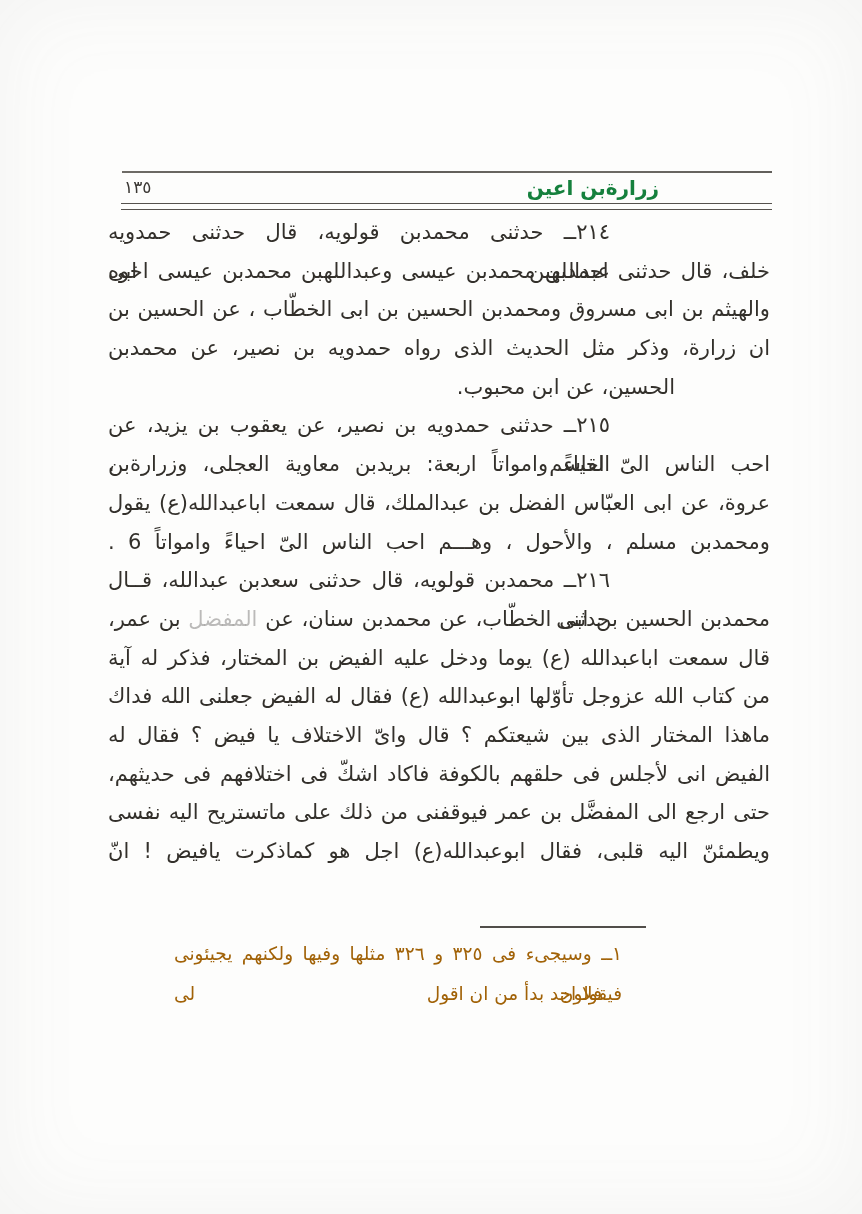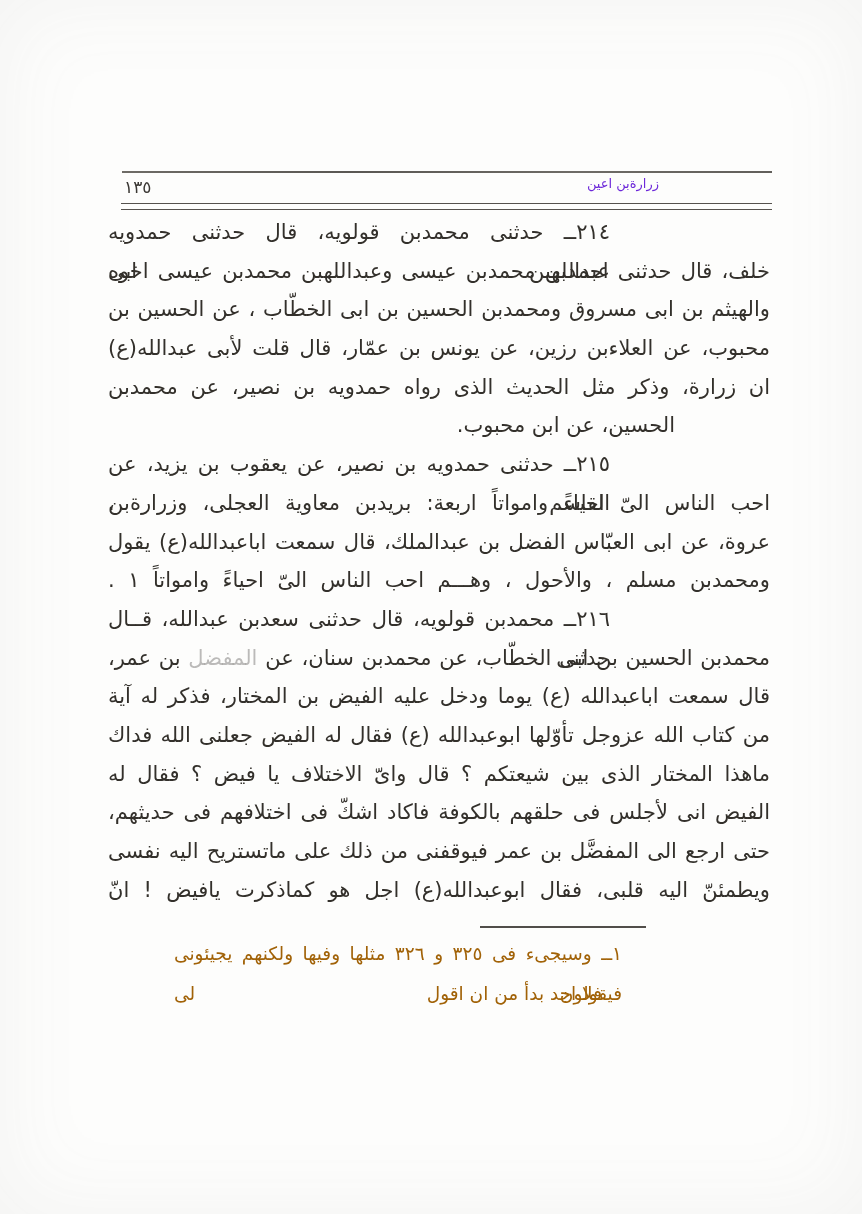--- a/index.html
+++ b/index.html
@@ -18,21 +18,21 @@
     background:linear-gradient(90deg,#55524c 0%,#3d3a35 35%,#55524c 70%,#46433e 100%);
     opacity:.85;
   }
   .header-row{position:absolute;top:175px;left:122px;width:650px;height:28px;}
   .pagenum{
     position:absolute;left:2px;top:2px;
     font-size:17px;letter-spacing:1px;color:#3a3733;
   }
   .booktitle{
     position:absolute;right:113px;top:1px;
-    font-size:13px;font-weight:normal;color:#6d28d9;
+    font-size:20px;font-weight:bold;color:#15803d;
   }
   .rule-double{
     position:absolute;top:203px;left:121px;width:651px;height:4.5px;
     border-top:1.8px solid #3e3b36;border-bottom:1.8px solid #3e3b36;
     opacity:.88;
   }
   
   .textblock{
     position:absolute;left:108px;top:213px;width:662px;
     direction:rtl;
@@ -83,29 +83,28 @@
     <span class="booktitle">زرارةبن اعين</span>
   </div>
 
   <div class="rule-double"></div>
 
   <div class="textblock">
       <div>
         <div class="line first">٢١٤ــ حدثنى محمدبن قولويه، قال حدثنى حمدويه عبداللهبن ابى</div>
         <div class="line full">خلف، قال حدثنى احمدبن محمدبن عيسى وعبداللهبن محمدبن عيسى اخوه</div>
         <div class="line full">والهيثم بن ابى مسروق ومحمدبن الحسين بن ابى الخطّاب ، عن الحسين بن</div>
-        <div class="line full">محبوب، عن العلاءبن رزين، عن يونس بن عمّار، قال قلت لأبى عبدالله(ع)</div>
         <div class="line full">ان زرارة، وذكر مثل الحديث الذى رواه حمدويه بن نصير، عن محمدبن</div>
         <div class="line short">الحسين، عن ابن محبوب.</div>
       </div>
       <div>
         <div class="line first">٢١٥ــ حدثنى حمدويه بن نصير، عن يعقوب بن يزيد، عن القاسم بن</div>
         <div class="line full">احب الناس الىّ احياءً وامواتاً اربعة: بريدبن معاوية العجلى، وزرارة ،</div>
         <div class="line full">عروة، عن ابى العبّاس الفضل بن عبدالملك، قال سمعت اباعبدالله(ع) يقول</div>
-        <div class="line full">ومحمدبن مسلم ، والأحول ، وهـــم احب الناس الىّ احياءً وامواتاً ١ .</div>
+        <div class="line full">ومحمدبن مسلم ، والأحول ، وهـــم احب الناس الىّ احياءً وامواتاً 6 .</div>
       </div>
       <div>
         <div class="line first">٢١٦ــ محمدبن قولويه، قال حدثنى سعدبن عبدالله، قــال حدثنى</div>
         <div class="line full"><span>محمدبن الحسين بن ابى الخطّاب، عن محمدبن سنان، عن </span><span class="faded">المفضل</span><span> بن عمر،</span></div>
         <div class="line full">قال سمعت اباعبدالله (ع) يوما ودخل عليه الفيض بن المختار، فذكر له آية</div>
         <div class="line full">من كتاب الله عزوجل تأوّلها ابوعبدالله (ع) فقال له الفيض جعلنى الله فداك</div>
         <div class="line full">ماهذا المختار الذى بين شيعتكم ؟ قال واىّ الاختلاف يا فيض ؟ فقال له</div>
         <div class="line full">الفيض انى لأجلس فى حلقهم بالكوفة فاكاد اشكّ فى اختلافهم فى حديثهم،</div>
         <div class="line full">حتى ارجع الى المفضَّل بن عمر فيوقفنى من ذلك على ماتستريح اليه نفسى</div>
         <div class="line full">ويطمئنّ اليه قلبى، فقال ابوعبدالله(ع) اجل هو كماذكرت يافيض ! انّ</div>

